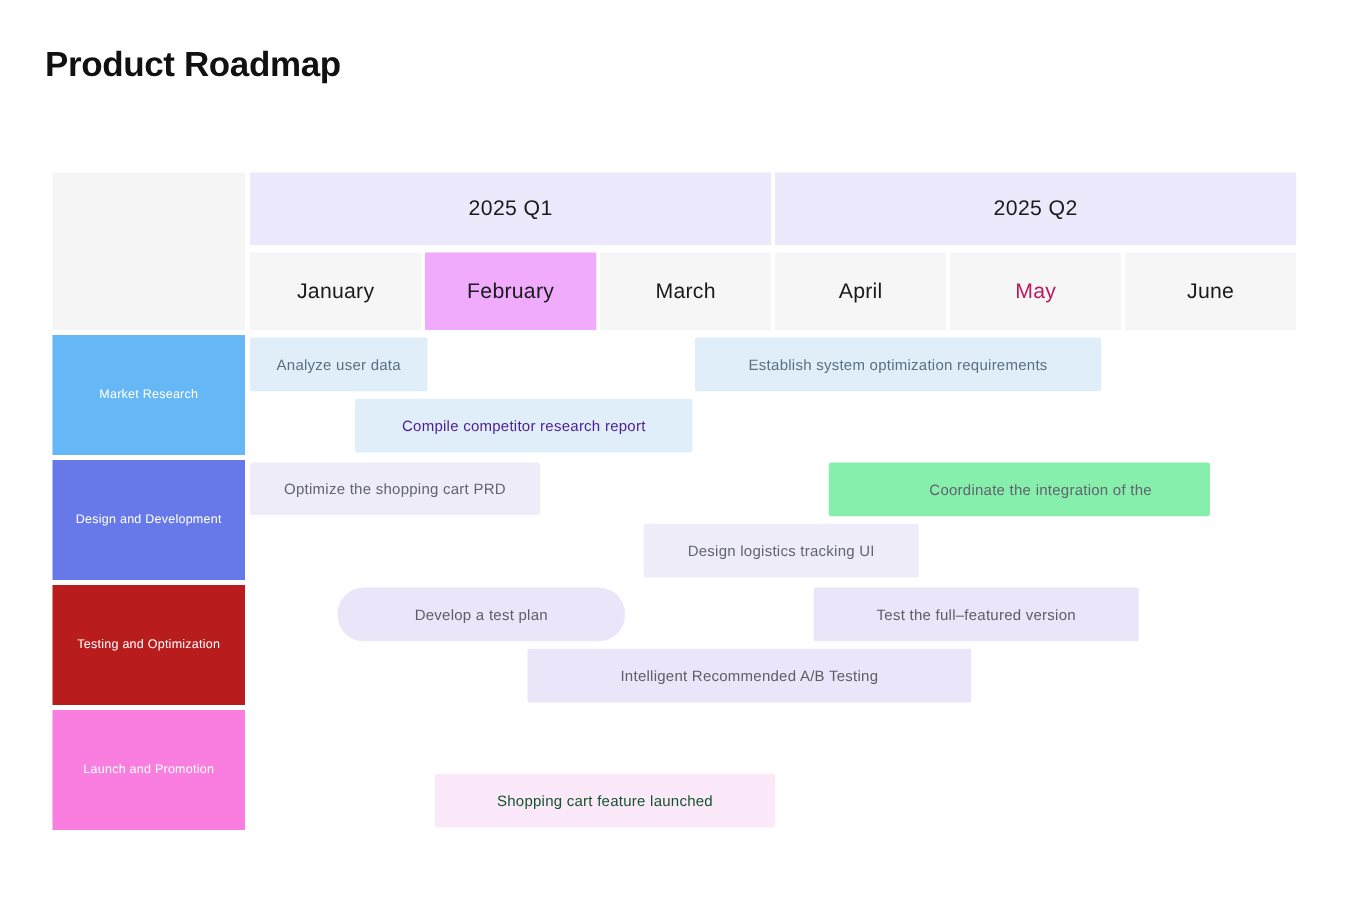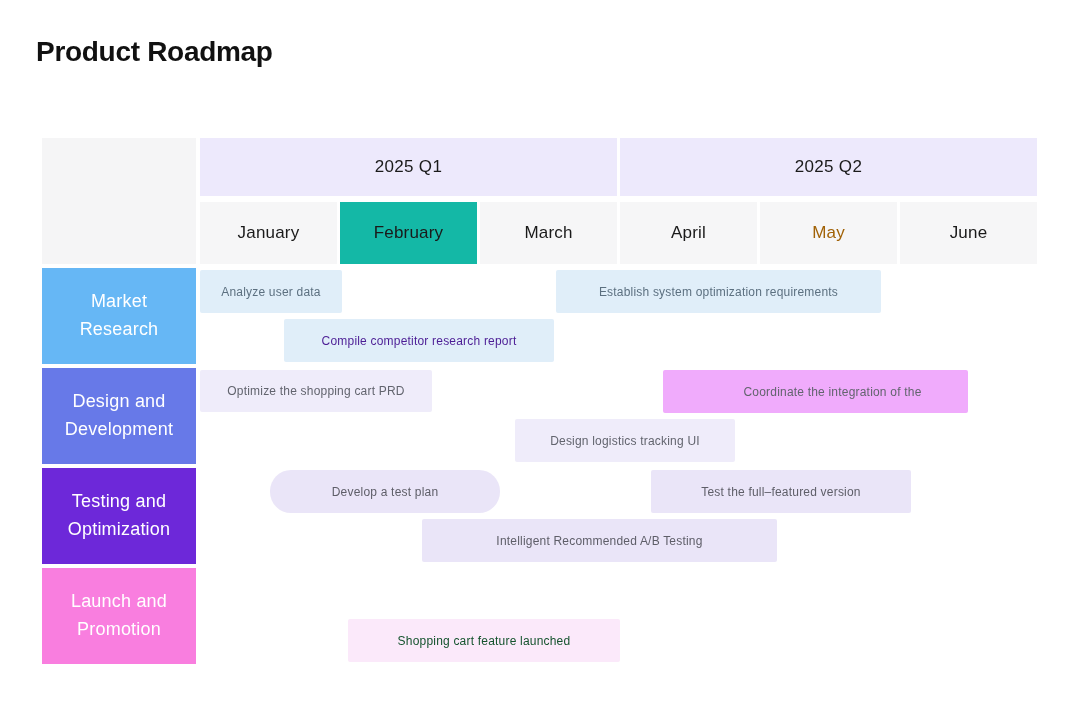--- a/index.html
+++ b/index.html
@@ -30,21 +30,21 @@
     font-size: 17px;
     letter-spacing: 0.3px;
     color: #1a1a1a;
   }
   .month {
     font-size: 17px;
     letter-spacing: 0.2px;
     color: #1c1c1c;
   }
   .rowlabel {
-    font-size: 18px;
+    font-size: 10px;
     line-height: 1.55;
     letter-spacing: 0.2px;
     text-align: center;
     padding: 0 14px;
     color: #ffffff;
   }
   .bar {
     position: absolute;
     display: flex;
     align-items: center;
@@ -63,38 +63,38 @@
 <div class="canvas">
   <div class="title" style="left: 36px; top: 36px;">Product Roadmap</div>
   <div id="gantt">
     <div id="corner" class="cell" style="left: 42px; top: 138px; width: 154px; height: 126px; background: rgb(245, 245, 246);"></div>
     <div id="quarters">
         <div class="cell quarter" style="left: 200px; top: 138px; width: 417px; height: 58px; background: rgb(237, 233, 252); color: rgb(26, 26, 26);">2025 Q1</div>
         <div class="cell quarter" style="left: 620px; top: 138px; width: 417px; height: 58px; background: rgb(237, 233, 252); color: rgb(26, 26, 26);">2025 Q2</div>
       </div>
     <div id="months">
         <div class="cell month" style="left: 200px; top: 202px; width: 137px; height: 62px; background: rgb(246, 246, 247); color: rgb(26, 26, 26);">January</div>
-        <div class="cell month" style="left: 340px; top: 202px; width: 137px; height: 62px; background: #14b8a6; color: rgb(26, 26, 26);">February</div>
+        <div class="cell month" style="left: 340px; top: 202px; width: 137px; height: 62px; background: #f0abfc; color: rgb(26, 26, 26);">February</div>
         <div class="cell month" style="left: 480px; top: 202px; width: 137px; height: 62px; background: rgb(246, 246, 247); color: rgb(26, 26, 26);">March</div>
         <div class="cell month" style="left: 620px; top: 202px; width: 137px; height: 62px; background: rgb(246, 246, 247); color: rgb(26, 26, 26);">April</div>
-        <div class="cell month" style="left: 760px; top: 202px; width: 137px; height: 62px; background: rgb(246, 246, 247); color: #a16207;">May</div>
+        <div class="cell month" style="left: 760px; top: 202px; width: 137px; height: 62px; background: rgb(246, 246, 247); color: #be185d;">May</div>
         <div class="cell month" style="left: 900px; top: 202px; width: 137px; height: 62px; background: rgb(246, 246, 247); color: rgb(26, 26, 26);">June</div>
       </div>
     <div id="rowlabels">
         <div class="cell rowlabel" style="left: 42px; top: 268px; width: 154px; height: 96px; background: rgb(102, 183, 245); color: rgb(255, 255, 255);">Market Research</div>
         <div class="cell rowlabel" style="left: 42px; top: 368px; width: 154px; height: 96px; background: rgb(103, 121, 232); color: rgb(255, 255, 255);">Design and Development</div>
-        <div class="cell rowlabel" style="left: 42px; top: 468px; width: 154px; height: 96px; background: #6d28d9; color: rgb(255, 255, 255);">Testing and Optimization</div>
+        <div class="cell rowlabel" style="left: 42px; top: 468px; width: 154px; height: 96px; background: #b91c1c; color: rgb(255, 255, 255);">Testing and Optimization</div>
         <div class="cell rowlabel" style="left: 42px; top: 568px; width: 154px; height: 96px; background: rgb(249, 126, 223); color: rgb(255, 255, 255);">Launch and Promotion</div>
       </div>
     <div id="bars">
         <div class="bar" style="left: 200px; top: 270px; width: 141.96px; height: 43px; background: rgb(224, 238, 249); color: rgb(92, 112, 128);">Analyze user data</div>
         <div class="bar" style="left: 284px; top: 319px; width: 270.06px; height: 43px; background: rgb(224, 238, 249); color: #4c1d95;">Compile competitor research report</div>
         <div class="bar" style="left: 556.02px; top: 270px; width: 324.94px; height: 43px; background: rgb(224, 238, 249); color: rgb(92, 112, 128);">Establish system optimization requirements</div>
         <div class="bar" style="left: 200px; top: 370px; width: 231.98px; height: 42px; background: rgb(239, 236, 250); color: rgb(98, 100, 110);">Optimize the shopping cart PRD</div>
-        <div class="bar" style="left: 662.98px; top: 370px; width: 305.06px; height: 43px; background: #f0abfc; color: rgb(98, 100, 110); padding-left: 34px;">Coordinate the integration of the</div>
+        <div class="bar" style="left: 662.98px; top: 370px; width: 305.06px; height: 43px; background: #86efac; color: rgb(98, 100, 110); padding-left: 34px;">Coordinate the integration of the</div>
         <div class="bar" style="left: 515px; top: 419px; width: 219.94px; height: 43px; background: rgb(239, 236, 250); color: rgb(98, 100, 110);">Design logistics tracking UI</div>
         <div class="bar" style="left: 270px; top: 470px; width: 230.02px; height: 43px; background: rgb(234, 229, 248); color: rgb(94, 94, 104); border-radius: 21px;">Develop a test plan</div>
         <div class="bar" style="left: 650.94px; top: 470px; width: 260.12px; height: 43px; background: rgb(234, 229, 248); color: rgb(94, 94, 104);">Test the full–featured version</div>
         <div class="bar" style="left: 422.04px; top: 519px; width: 354.9px; height: 43px; background: rgb(234, 229, 248); color: rgb(94, 94, 104);">Intelligent Recommended A/B Testing</div>
         <div class="bar" style="left: 347.98px; top: 619px; width: 272.02px; height: 43px; background: rgb(251, 233, 250); color: #14532d;">Shopping cart feature launched</div>
       </div>
   </div>
 </div>
 
 </body></html>

